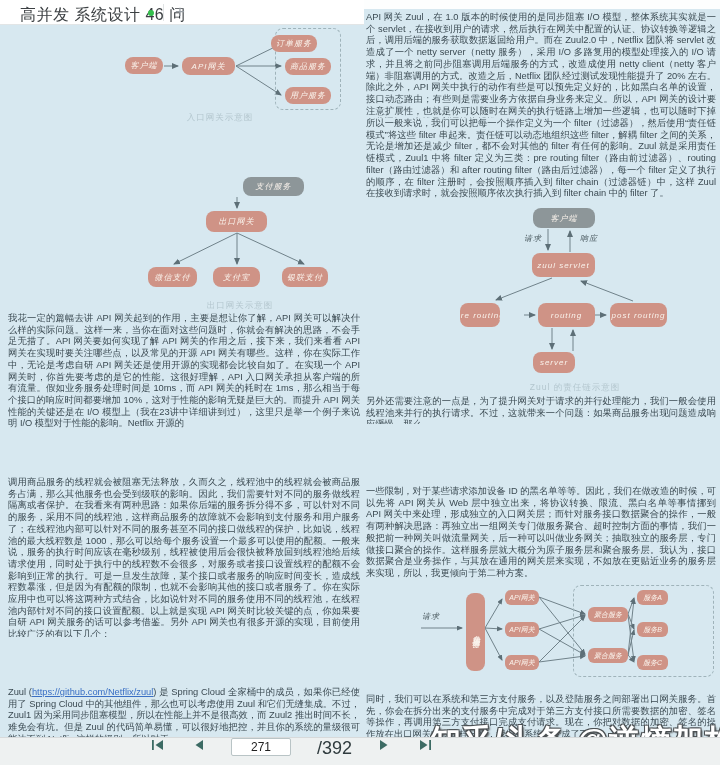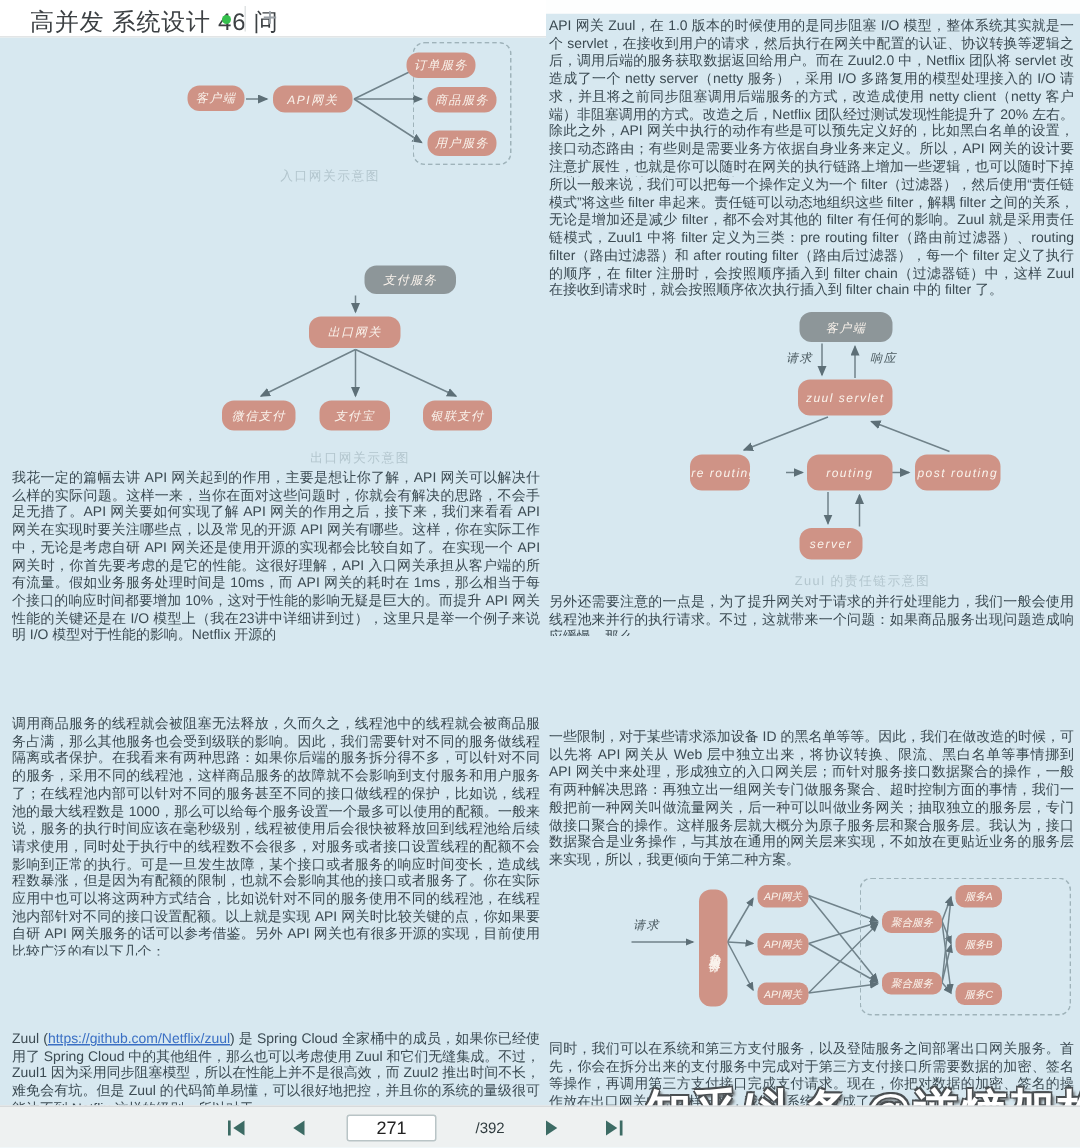--- a/index.html
+++ b/index.html
@@ -41,25 +41,25 @@
   .arrows line{stroke:#70828a;stroke-width:1;}
 
   
   .watermark{position:absolute;left:430px;top:720px;width:290px;text-align:right;
     font-size:31px;font-weight:bold;color:#fff;text-decoration:underline;letter-spacing:1px;
     text-shadow:1px 1px 0 #4a4f52,-1px -1px 0 #4a4f52,1px -1px 0 #4a4f52,-1px 1px 0 #4a4f52,2px 2px 2px rgba(60,60,60,.8);
     white-space:nowrap;overflow:hidden;}
 
   
   .pager-bar{position:absolute;left:0;top:737px;width:720px;height:28px;background:#eef1f1;border-top:1px solid #d7dadb;}
-  .pager{position:absolute;left:150px;top:0;height:28px;display:flex;align-items:center;gap:26px;}
+  .pager{position:absolute;left:150px;top:0;height:28px;display:flex;align-items:flex-start;gap:26px;}
   .pager button{background:none;border:none;padding:1px;cursor:pointer;display:flex;align-items:center;}
   .page-input{width:60px;height:18px;border:1px solid #b9c4c6;border-radius:2px;background:#fff;
     text-align:center;font-size:12px;color:#222;font-family:"Liberation Sans",sans-serif;}
-  .page-total{font-size:10px;color:#2f3b3e;}
+  .page-total{font-size:18px;color:#2f3b3e;}
 </style>
 </head>
 <body>
 
 <div id="app">
 
   <div class="doc-bg"></div>
   <div class="top-strip"></div>
 
   <div class="tab-band">

